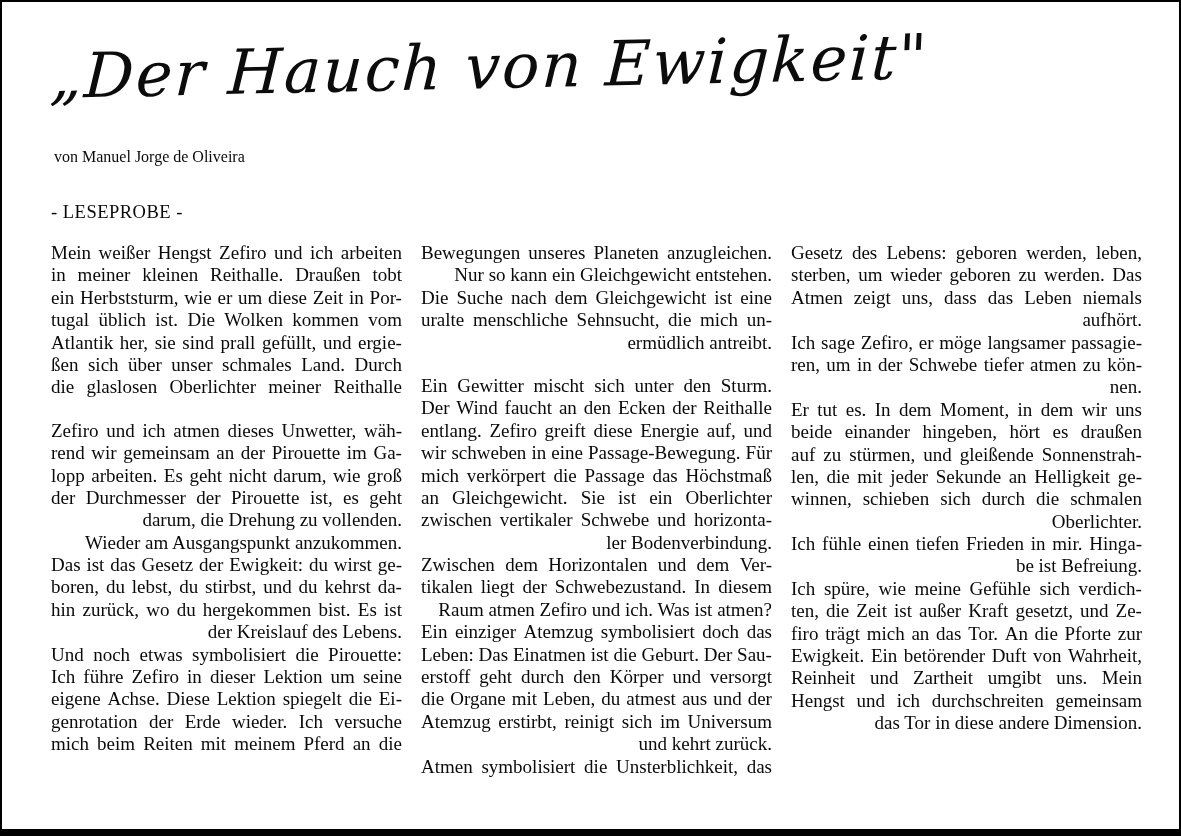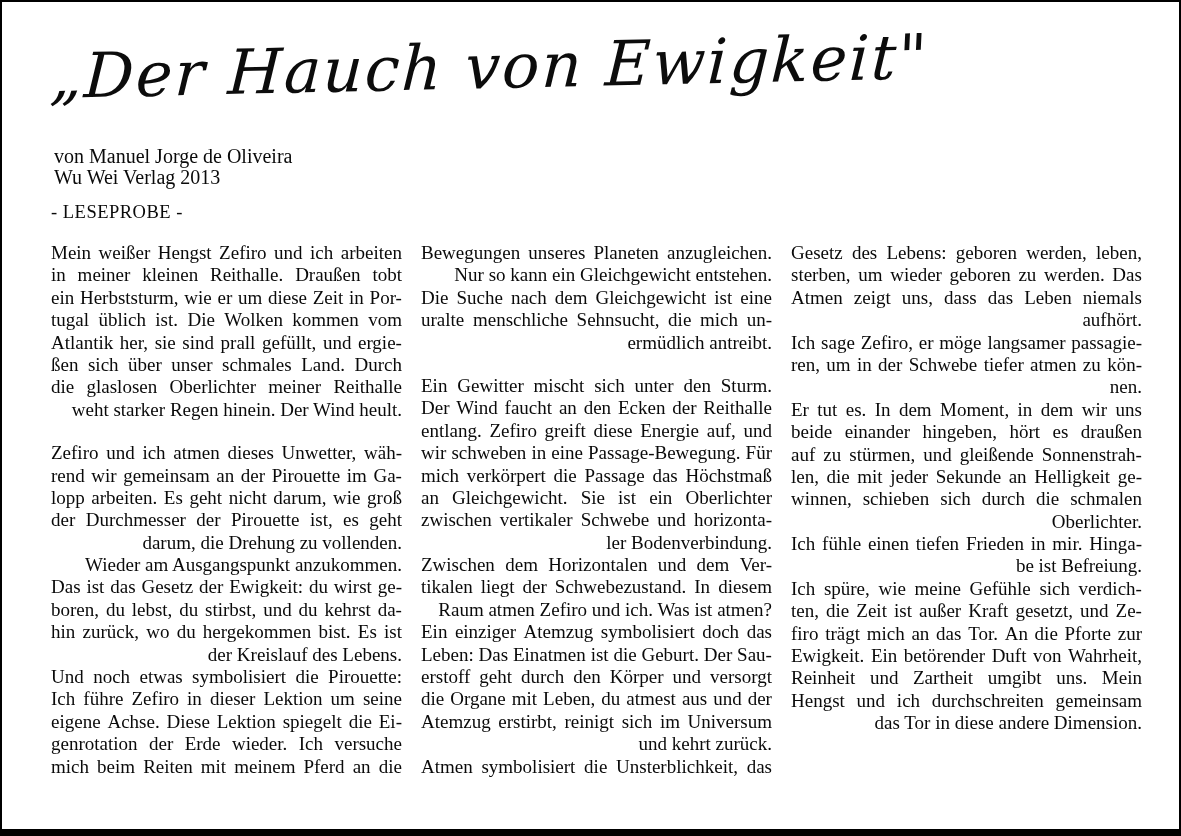--- a/index.html
+++ b/index.html
@@ -29,21 +29,21 @@
     letter-spacing: 2px;
     white-space: nowrap;
     transform: rotate(-1.3deg) skewX(-4deg);
     transform-origin: left top;
     color: #0c0c0c;
   }
   .byline-block {
     position: absolute;
     left: 52px;
     top: 144px;
-    font-size: 20px;
+    font-size: 16px;
     line-height: 21px;
     color: #0a0a0a;
   }
   .section-label {
     position: absolute;
     left: 49px;
     top: 200px;
     font-size: 18.5px;
     letter-spacing: 0.5px;
     color: #0a0a0a;
@@ -77,21 +77,20 @@
   }
   .pgap { height: 21px; }
 </style>
 </head>
 <body>
 
 <div class="page">
   <div class="title">„Der Hauch von Ewigkeit"</div>
   <div class="byline-block">
     <div>von Manuel Jorge de Oliveira</div>
-    <div>Wu Wei Verlag 2013</div>
   </div>
   <div class="section-label">- LESEPROBE -</div>
   <div class="columns">
     <div class="col">
         <div class="para">
           <div class="line">
             <span>Mein</span>
             <span>weißer</span>
             <span>Hengst</span>
             <span>Zefiro</span>
@@ -146,21 +145,20 @@
             <span>Land.</span>
             <span>Durch</span>
           </div>
           <div class="line">
             <span>die</span>
             <span>glaslosen</span>
             <span>Oberlichter</span>
             <span>meiner</span>
             <span>Reithalle</span>
           </div>
-          <div class="line last">weht starker Regen hinein. Der Wind heult.</div>
         </div>
         <div class="pgap"></div>
         <div class="para">
           <div class="line">
             <span>Zefiro</span>
             <span>und</span>
             <span>ich</span>
             <span>atmen</span>
             <span>dieses</span>
             <span>Unwetter,</span>

